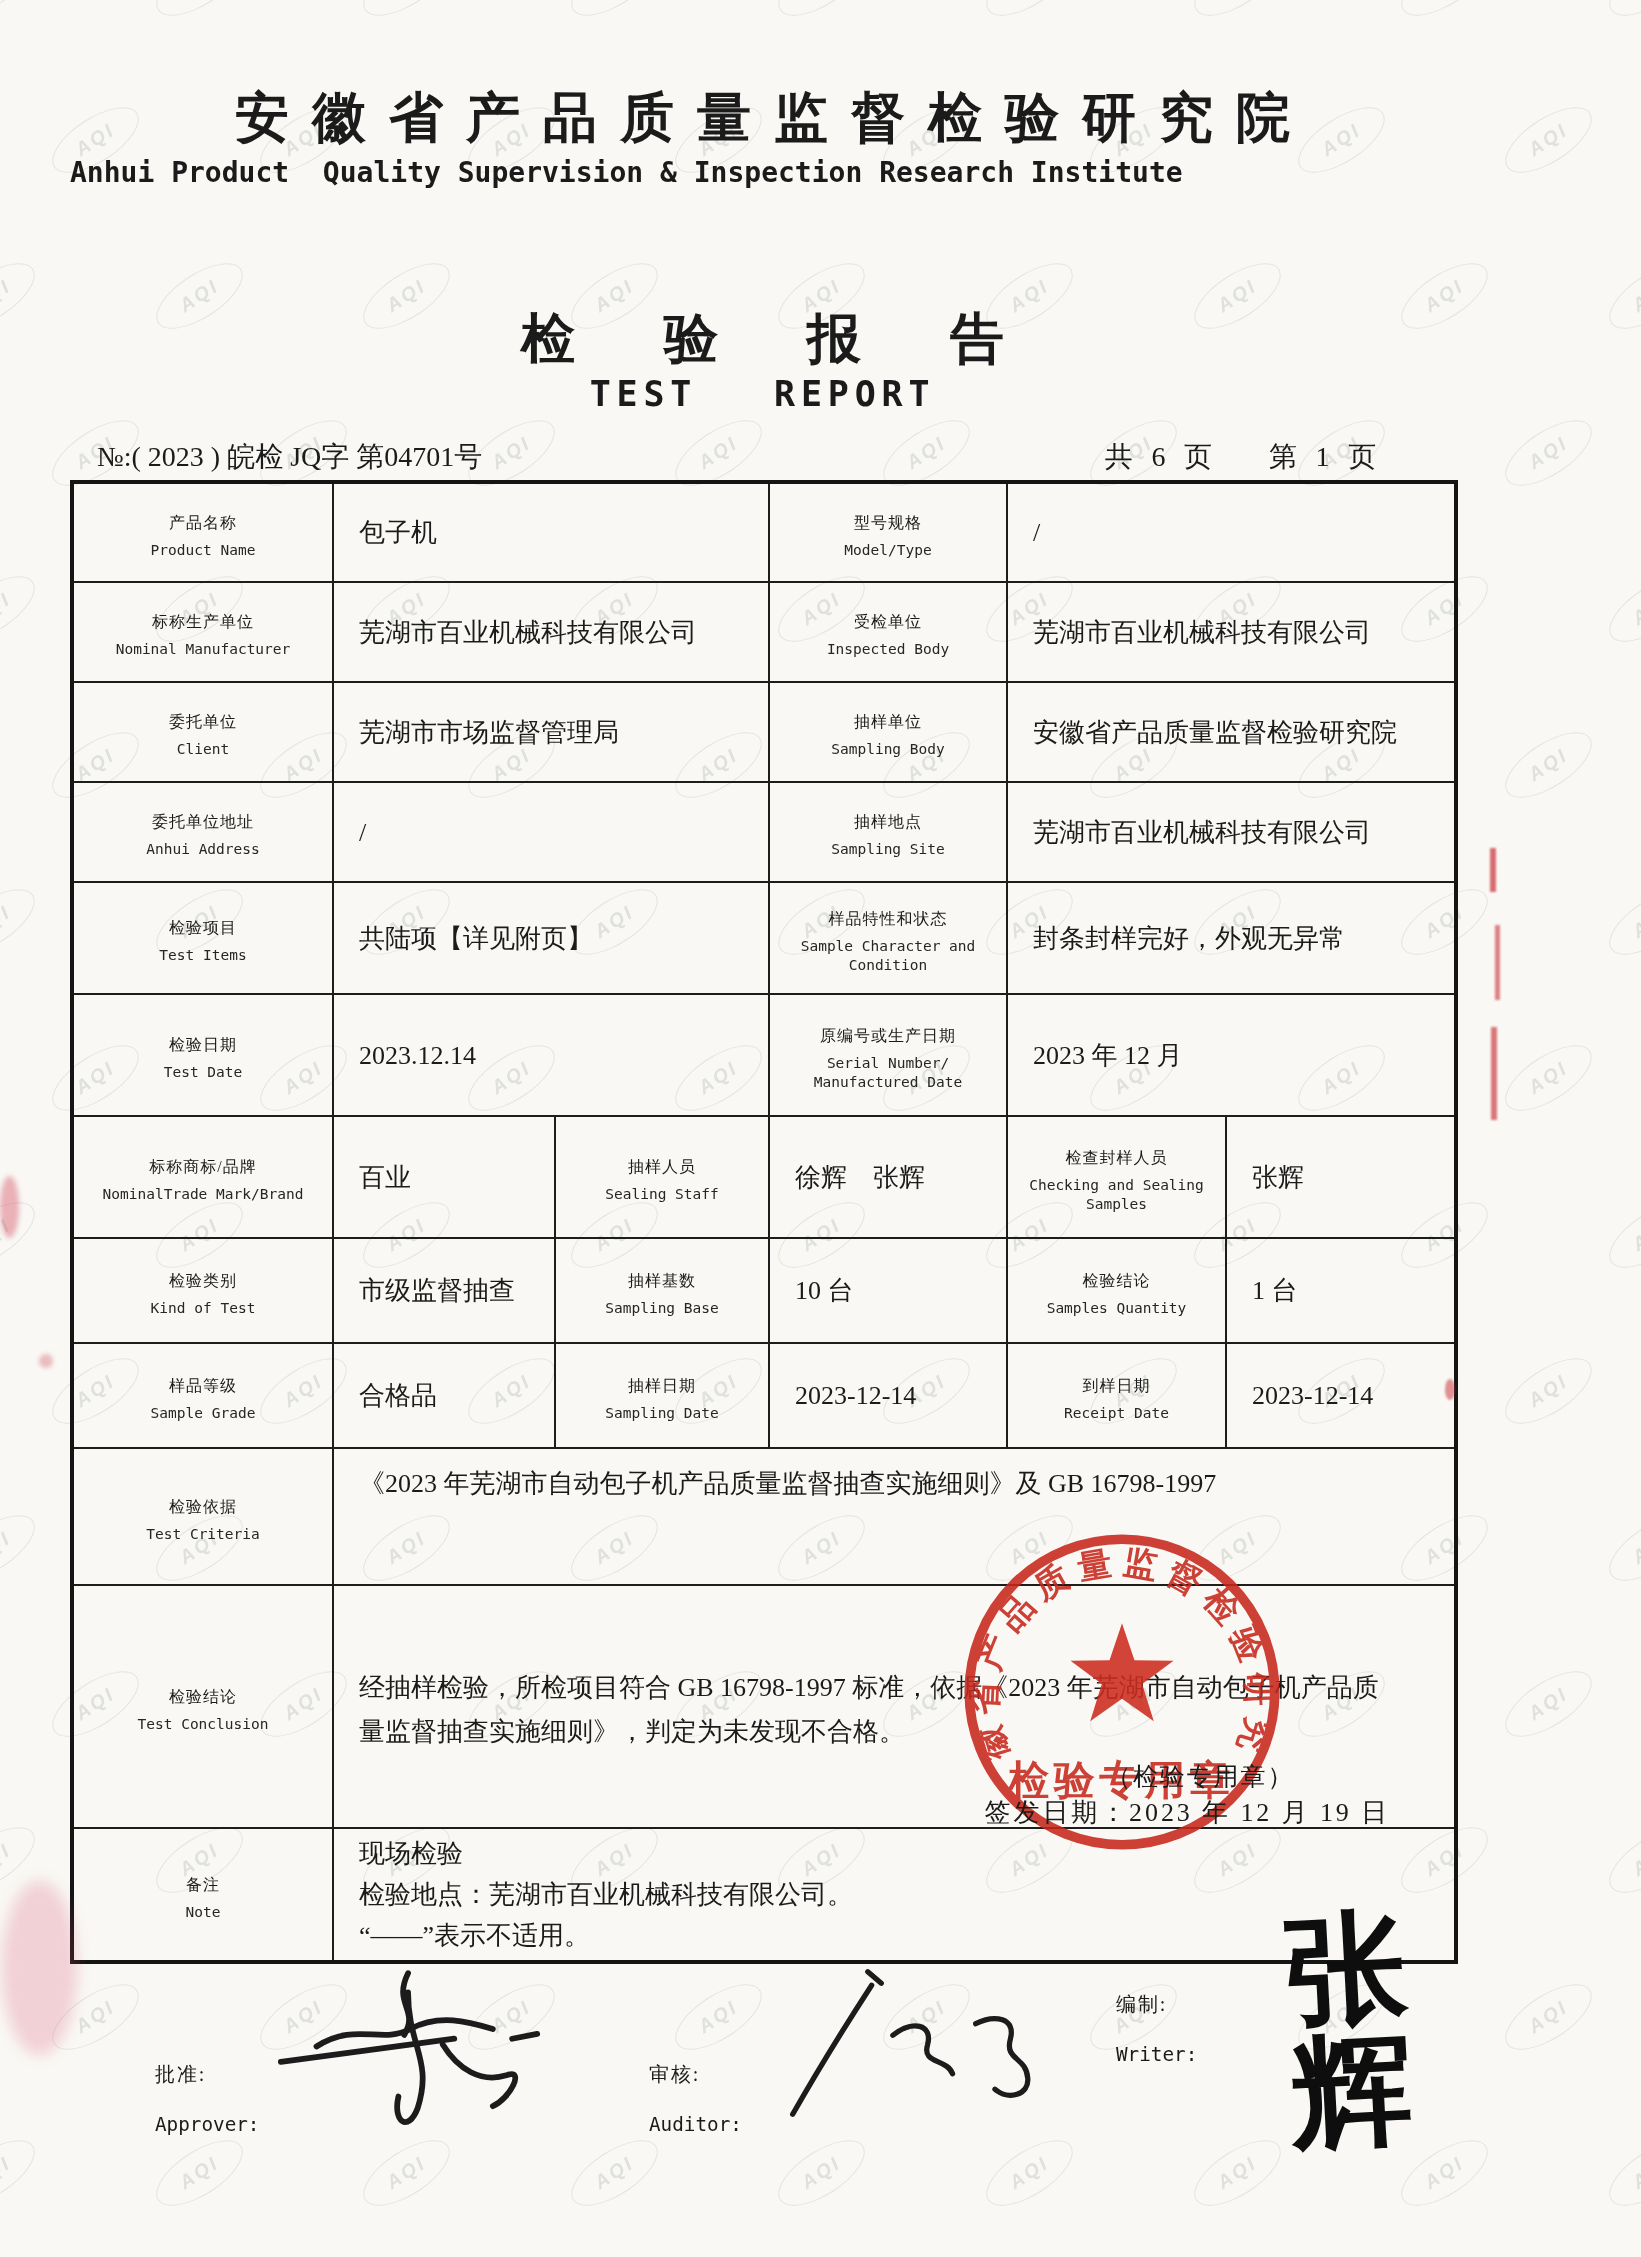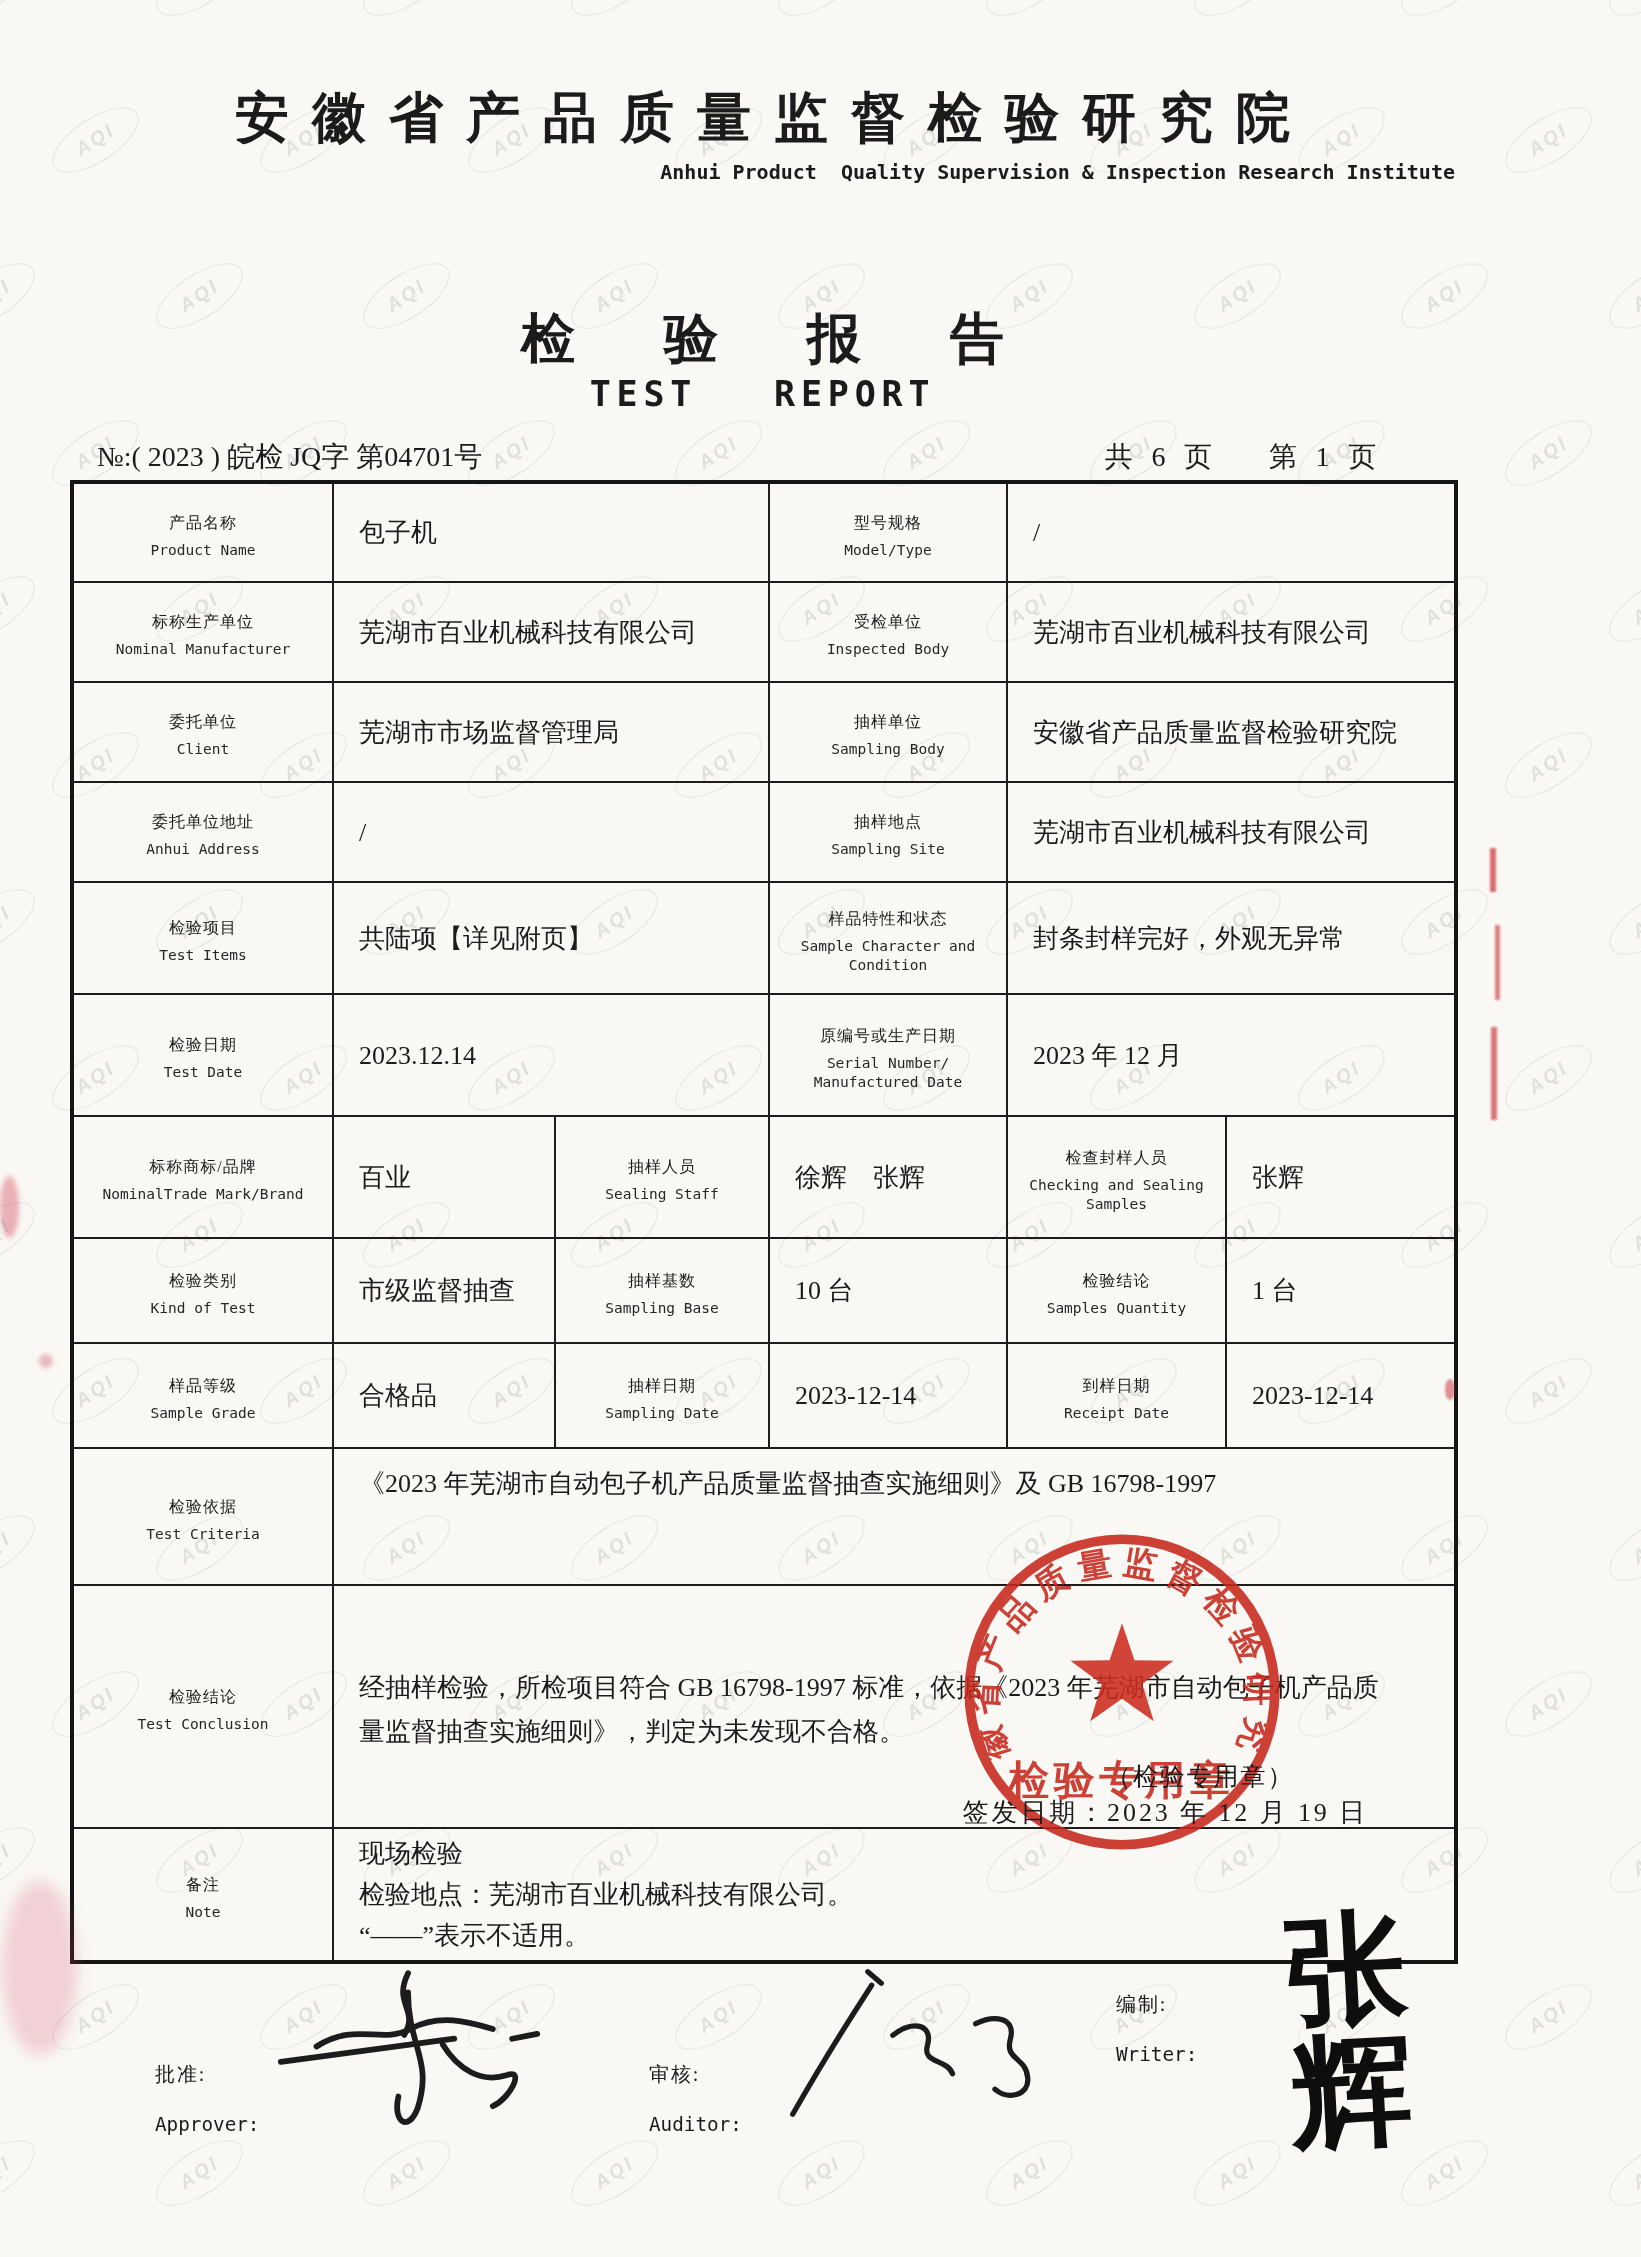--- a/index.html
+++ b/index.html
@@ -8,21 +8,21 @@
   
   .wm-layer{position:absolute;inset:0;pointer-events:none;z-index:0;}
   .wm{position:absolute;width:97px;height:42px;border:1.9px solid rgba(148,158,150,.22);
       border-radius:50%;display:flex;align-items:center;justify-content:center;
       transform:rotate(-33deg);color:rgba(148,158,150,.26);font-style:italic;font-weight:bold;
       font-size:19.3px;letter-spacing:2.9px;font-family:"Liberation Sans",sans-serif;}
   .content{position:relative;z-index:1;width:1385px;margin:0 auto 0 70px;}
   
   .org-cn{margin-top:83px;line-height:71px;font-size:54px;font-weight:bold;text-align:center;
           letter-spacing:23px;padding-left:23px;white-space:nowrap;}
-  .org-en{line-height:29px;margin-top:3.9px;font-size:20px;font-weight:bold;text-align:right;
+  .org-en{line-height:29px;margin-top:3.9px;font-size:28px;font-weight:bold;text-align:left;
           font-family:"DejaVu Sans Mono","Liberation Mono",monospace;white-space:pre;}
   .title-cn{margin-top:120px;line-height:64px;font-size:54px;font-weight:bold;text-align:center;
             letter-spacing:89px;padding-left:89px;white-space:nowrap;}
   .title-en{line-height:42px;margin-top:1.9px;font-size:35px;font-weight:bold;text-align:center;
             font-family:"DejaVu Sans Mono","Liberation Mono",monospace;letter-spacing:5.8px;word-spacing:50px;}
   .meta-row{margin-top:17.4px;height:44px;display:flex;justify-content:space-between;align-items:flex-end;
             font-size:28px;}
   .report-no{margin-left:27px;white-space:pre;}
   .page-info{margin-right:73px;white-space:pre;letter-spacing:5.8px;}
   
@@ -33,21 +33,21 @@
   td.lbl .cn{font-size:16px;letter-spacing:1px;line-height:33px;}
   td.lbl .en{font-size:14.5px;line-height:18.3px;margin-top:1.9px;color:#262626;
              font-family:"DejaVu Sans Mono","Liberation Mono",monospace;}
   td.val{font-size:26px;padding:3.9px 9.7px 3.9px 25px;}
   td.val .vline{line-height:41px;white-space:pre-wrap;}
   td.val.va-top{vertical-align:top;padding-top:13.5px;}
   td.conclusion-cell{position:relative;vertical-align:top;padding-top:11.6px;}
   td.conclusion-cell .vline{line-height:44px;}
   .conclusion-overlay{position:absolute;inset:0;pointer-events:none;}
   .seal-note{position:absolute;left:772px;top:174px;font-size:25px;letter-spacing:1.9px;color:#1b1b1b;}
-  .issue-date{position:absolute;right:86px;top:209px;font-size:26px;letter-spacing:2.9px;color:#1b1b1b;text-align:center;}
+  .issue-date{position:absolute;right:64px;top:209px;font-size:26px;letter-spacing:2.9px;color:#1b1b1b;text-align:center;}
   .stamp{position:absolute;left:614px;top:-68px;opacity:.88;}
   
   .sign-area{position:relative;height:290px;}
   .sig-block{position:absolute;}
   .sig-cn{font-size:20px;letter-spacing:1.9px;}
   .sig-en{font-size:19.3px;margin-top:25px;font-family:"DejaVu Sans Mono","Liberation Mono",monospace;}
   .sig-svg{position:absolute;}
   .writer-sig{position:absolute;left:1218px;top:-56px;font-size:122px;font-weight:900;line-height:1;
               transform:rotate(-3deg);color:#0e0e0e;letter-spacing:5.8px;}
   

